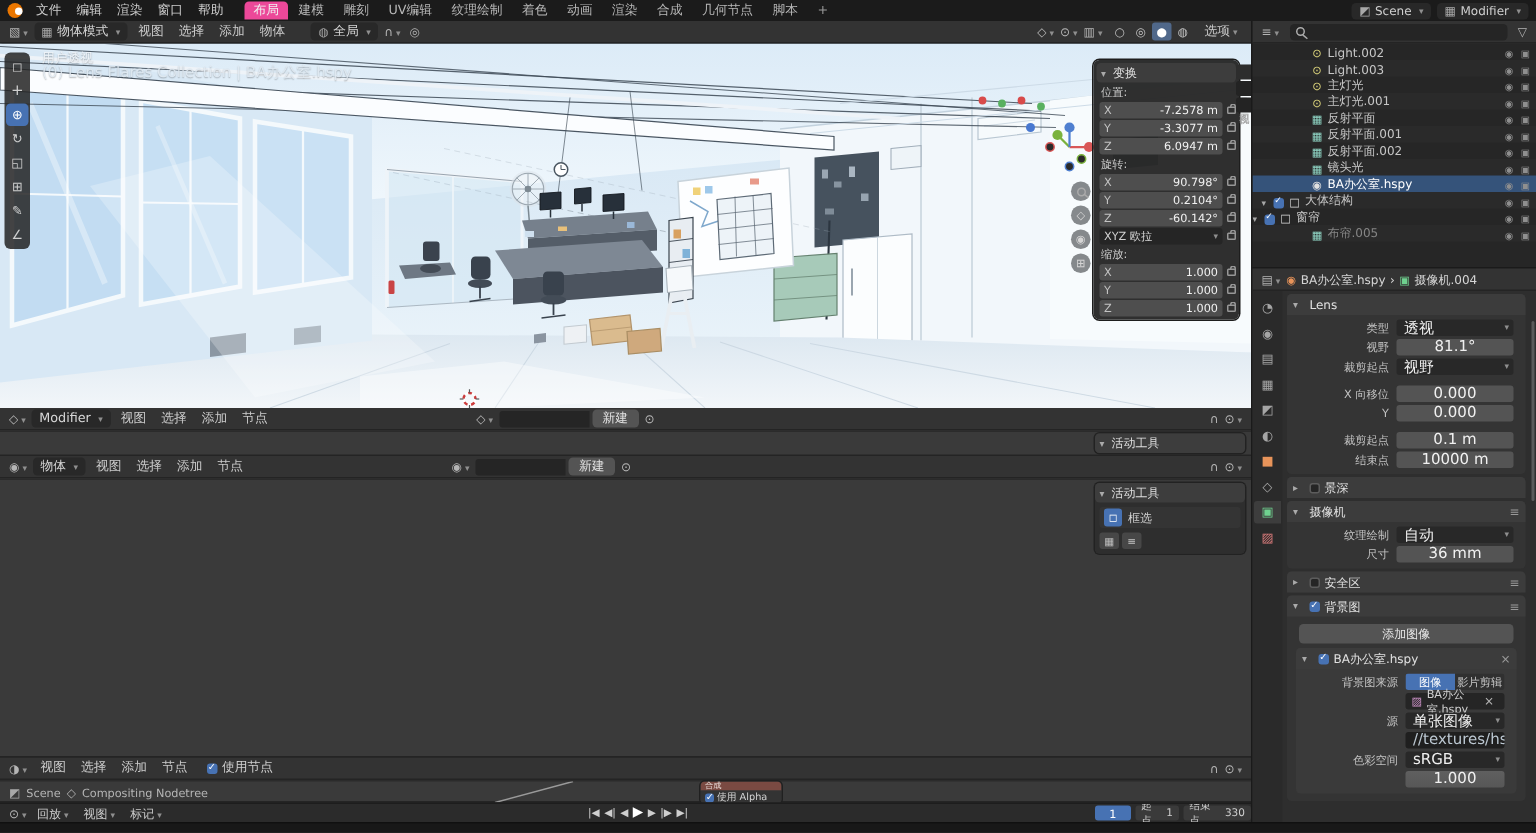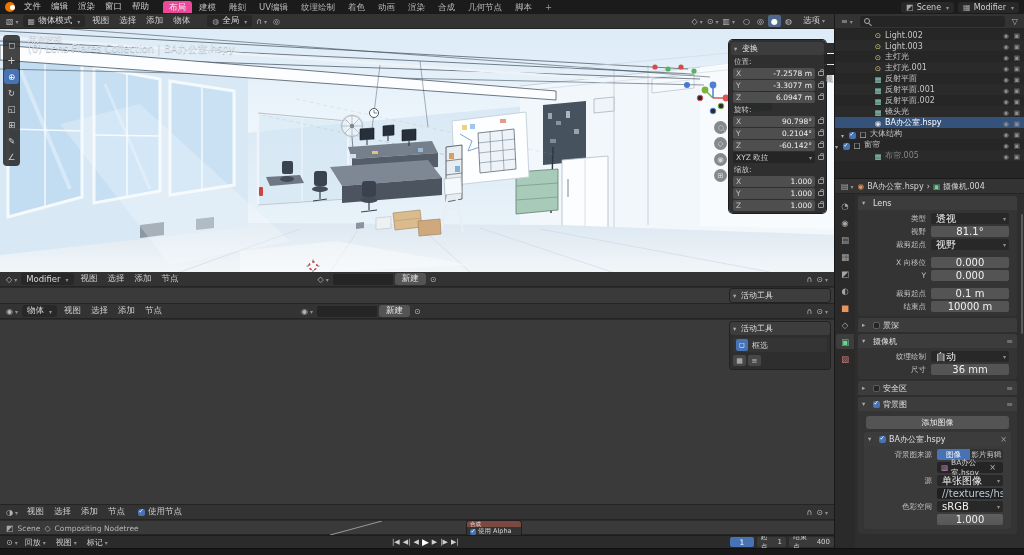--- a/index.html
+++ b/index.html
@@ -695,21 +695,21 @@
     <span>▶|</span>
   </div>
   <div class="tl-right">
     <span class="framefield">1</span>
     <span class="pill2">
         <span>起点</span>
         <span>1</span>
       </span>
     <span class="pill2">
         <span>结束点</span>
-        <span>400</span>
+        <span>330</span>
       </span>
   </div>
 </div>
 
 <div id="statusbar" class="region"></div>
 
 <div id="outliner" class="region">
   <div class="hdr">
     <span class="hic caret">≡</span>
     <span class="o-search">

